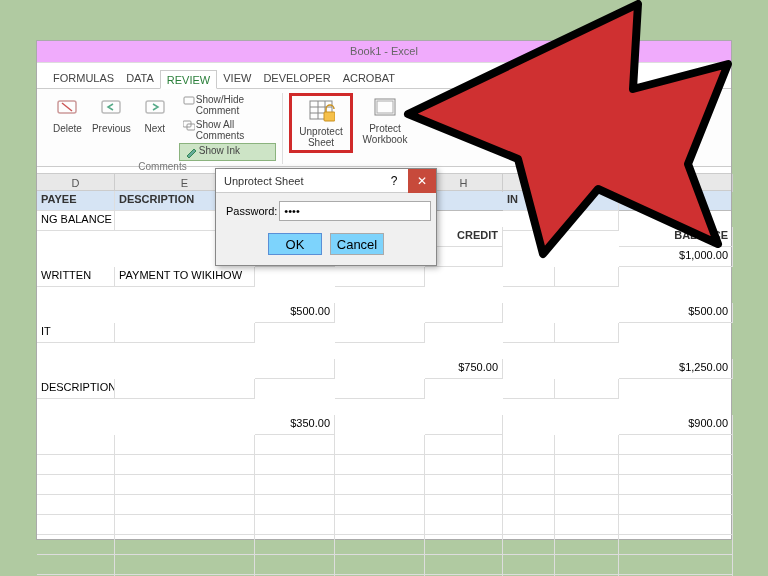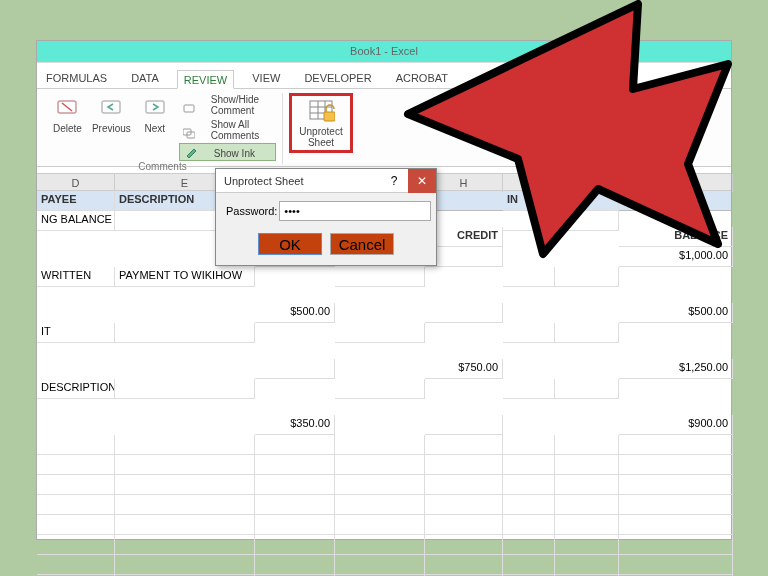--- a/index.html
+++ b/index.html
@@ -1,28 +1,28 @@
 <!DOCTYPE html>
 <html><head>
 <meta charset="utf-8">
 <style>
 * { margin: 0; padding: 0; box-sizing: border-box; font-family: "Segoe UI", Tahoma, sans-serif; }
 body { background: #b0caa1; width: 768px; height: 576px; position: relative; overflow: hidden; }
 .excel-window { position: absolute; left: 36px; top: 40px; width: 696px; height: 500px; background: #fff; border: 1px solid #aaa; }
-.title-bar { height: 22px; text-align: center; font-size: 11px; color: #666; padding-top: 4px; background: #5eead4; border-bottom: 1px solid #ddd; }
-.ribbon-tabs { display: flex; gap: 12px; padding: 6px 10px 0 3px; font-size: 11px; color: #444; border-bottom: 1px solid #ccc; height: 26px; }
+.title-bar { height: 22px; text-align: center; font-size: 11px; color: #666; padding-top: 4px; background: #f0abfc; border-bottom: 1px solid #ddd; }
+.ribbon-tabs { display: flex; padding: 6px 10px 0 10px; font-size: 11px; color: #444; border-bottom: 1px solid #ccc; height: 26px; }
 .ribbon-tabs span { padding: 3px 6px; cursor: pointer; }
 .ribbon-tabs .active { color: #2a7f3a; border: 1px solid #ccc; border-bottom: 1px solid #fff; background: #fff; position: relative; top: 1px; }
 .ribbon-body { display: flex; height: 78px; border-bottom: 1px solid #ccc; background: #fdfdfd; padding: 4px 6px 2px 6px; }
 .ribbon-group { display: flex; flex-direction: column; justify-content: space-between; border-right: 1px solid #ddd; padding: 0 6px; }
 .group-top { display: flex; align-items: flex-start; gap: 2px; }
 .big-btn { display: flex; flex-direction: column; align-items: center; font-size: 10px; color: #444; padding: 2px 4px; text-align: center; line-height: 1.1; cursor: pointer; }
 .big-btn .ico { width: 28px; height: 26px; margin-bottom: 2px; display: flex; align-items: center; justify-content: center; }
 .small-list { display: flex; flex-direction: column; gap: 1px; font-size: 10px; color: #444; margin-left: 4px; }
-.small-list .item { display: flex; align-items: flex-end; gap: 16px; padding: 1px 4px; cursor: pointer; }
+.small-list .item { display: flex; align-items: flex-start; gap: 1px; padding: 1px 4px; cursor: pointer; }
 .small-list .item.active { background: #cde4c6; border: 1px solid #8bb37e; }
 .small-ico { width: 14px; height: 14px; display: inline-flex; align-items: center; justify-content: center; }
 .group-label { font-size: 10px; color: #777; text-align: center; }
 .highlight-box { border: 3px solid #d02a2a; padding: 0 2px; }
 .spreadsheet { margin-top: 6px; }
 .col-headers, .row { display: grid; grid-template-columns: 78px 140px 80px 90px 78px 52px 64px 114px; font-size: 11px; }
 .col-headers { background: #e8e8e8; color: #555; border-top: 1px solid #ccc; border-bottom: 1px solid #ccc; height: 18px; }
 .col-headers div { text-align: center; border-right: 1px solid #ccc; line-height: 18px; }
 .sel-col { background: #d6e8cf; }
 .header-row { background: #d6e4f4; font-weight: bold; color: #333; height: 20px; border-bottom: 1px solid #bbb; }
@@ -32,21 +32,21 @@
 .dropdown-tab { position: absolute; right: -16px; top: -1px; width: 15px; height: 20px; background: #f4f4f4; border: 1px solid #aaa; display: flex; align-items: center; justify-content: center; font-size: 8px; color: #555; }
 .dialog { position: absolute; left: 215px; top: 168px; width: 222px; background: #f0f0f0; border: 1px solid #888; box-shadow: 2px 2px 6px rgba(0,0,0,0.3); font-size: 11px; }
 .dialog-title { display: flex; align-items: center; justify-content: space-between; background: #fff; border-bottom: 1px solid #ccc; height: 24px; padding-left: 8px; }
 .dialog-title .ttl { flex: 1; color: #333; }
 .dialog-title .ctrl { display: flex; }
 .dialog-title .ctrl span { width: 28px; height: 24px; display: flex; align-items: center; justify-content: center; font-size: 12px; }
 .dialog-title .ctrl .close { background: #c74a3b; color: #fff; }
 .dialog-body { padding: 8px 10px; display: flex; align-items: center; gap: 2px; }
 .dialog-body input { flex: 1; border: 1px solid #aaa; height: 20px; padding: 0 4px; font-size: 11px; }
 .dialog-buttons { display: flex; justify-content: center; gap: 8px; padding: 4px 10px 10px 10px; }
-.dialog-buttons button { width: 64px; height: 22px; font-size: 15px; background: #c2410c; border: 1px solid #aaa; cursor: pointer; }
+.dialog-buttons button { width: 54px; height: 22px; font-size: 13px; background: #7dd3fc; border: 1px solid #aaa; cursor: pointer; }
 .dialog-buttons button.ok { border: 1px solid #5a8fd6; }
 .big-arrow { position: absolute; left: 388px; top: -6px; pointer-events: none; }
 </style>
 </head>
 <body>
 
 <div class="excel-window">
   <div class="title-bar">Book1 - Excel</div>
 
   <div class="ribbon-tabs">
@@ -130,20 +130,29 @@
                   <line x1="3" y1="15" x2="25" y2="15" stroke="#888"></line>
                   <line x1="11" y1="3" x2="11" y2="21" stroke="#888"></line>
                   <line x1="18" y1="3" x2="18" y2="21" stroke="#888"></line>
                   <rect x="17" y="14" width="11" height="9" rx="1" fill="#f5c04a" stroke="#c89020"></rect>
                   <path d="M19 14 v-3 a4 4 0 0 1 8 0" fill="none" stroke="#c89020" stroke-width="1.5"></path>
                 </svg>
               </span>
             <span style="width:46px;">Unprotect Sheet</span>
           </div>
         </div>
+        <div class="big-btn">
+          <span class="ico">
+              <svg width="30" height="26">
+                <rect x="4" y="4" width="20" height="16" fill="none" stroke="#888"></rect>
+                <rect x="6" y="6" width="16" height="12" fill="none" stroke="#aaa"></rect>
+              </svg>
+            </span>
+          <span style="width:52px;">Protect Workbook</span>
+        </div>
       </div>
       <div class="group-label">&nbsp;</div>
     </div>
   </div>
 
   <div class="spreadsheet">
     <div class="col-headers">
       <div>D</div>
       <div>E</div>
       <div>F</div>

